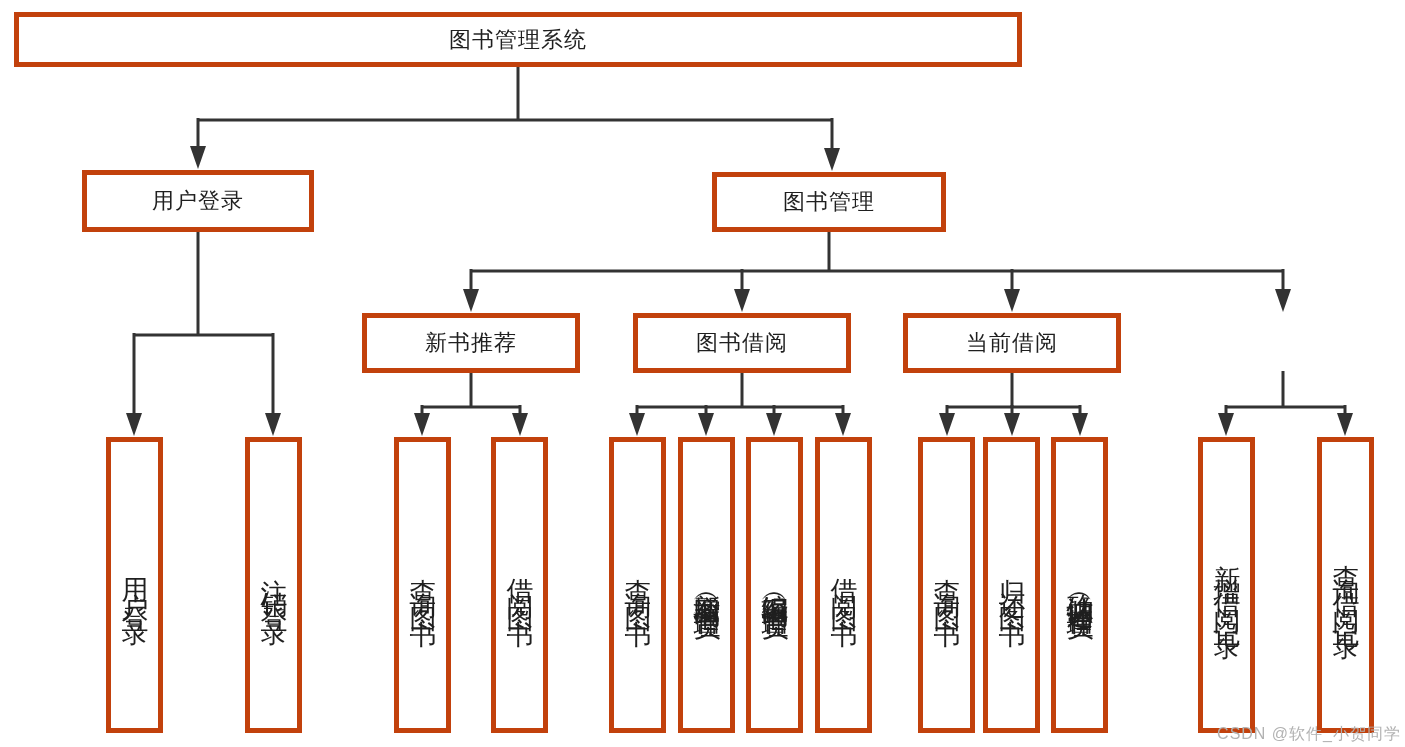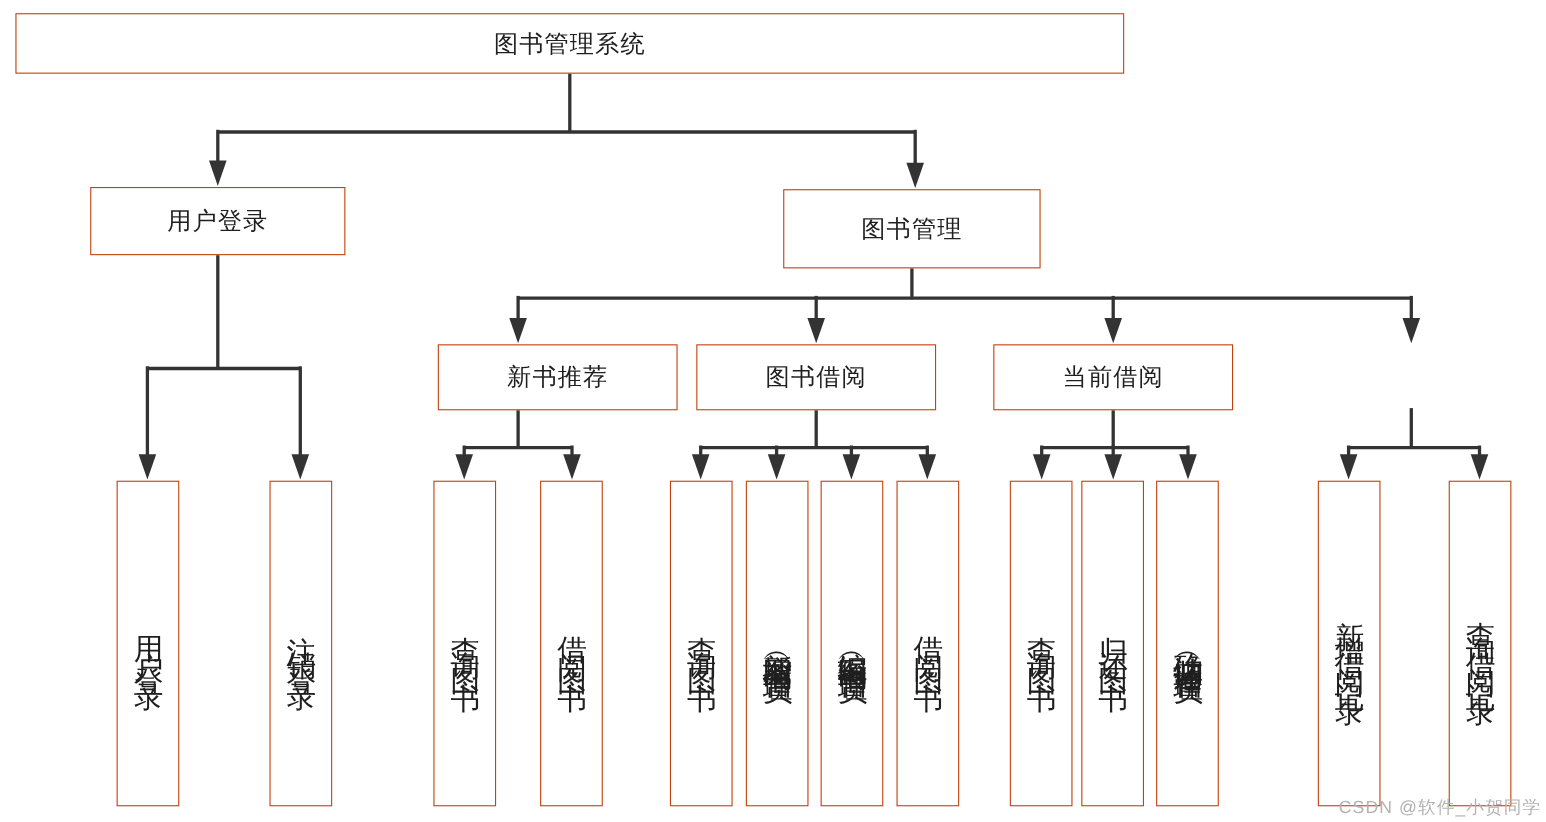--- a/index.html
+++ b/index.html
@@ -18,21 +18,21 @@
   .connectors {
     position: absolute;
     left: 0;
     top: 0;
     width: 1405px;
     height: 747px;
   }
   .node {
     position: absolute;
     box-sizing: border-box;
-    border: 1px solid #c2410c;
+    border: 5px solid #c2410c;
     background: #ffffff;
     display: flex;
     align-items: center;
     justify-content: center;
     color: #1f1f1f;
   }
   .h-node {
     font-size: 22px;
     letter-spacing: 1px;
     white-space: nowrap;
@@ -128,25 +128,25 @@
     </g>
   </svg>
 
   <div class="node h-node" style="left:14px; top:12px; width:1008px; height:55px;">
     <span>图书管理系统</span>
   </div>
 
   <div class="node h-node" style="left:82px; top:170px; width:232px; height:62px;">
     <span>用户登录</span>
   </div>
-  <div class="node h-node" style="left:712px; top:172px; width:234px; height:72px;">
+  <div class="node h-node" style="left:712px; top:172px; width:234px; height:60px;">
     <span>图书管理</span>
   </div>
 
-  <div class="node h-node" style="left:362px; top:313px; width:218px; height:60px;margin-left:36px;">
+  <div class="node h-node" style="left:362px; top:313px; width:218px; height:60px;">
     <span>新书推荐</span>
   </div>
   <div class="node h-node" style="left:633px; top:313px; width:218px; height:60px;">
     <span>图书借阅</span>
   </div>
   <div class="node h-node" style="left:903px; top:313px; width:218px; height:60px;text-align:right;">
     <span>当前借阅</span>
   </div>
 
   <div class="node leaf" style="left:106px; top:437px; width:57px; height:296px;">

